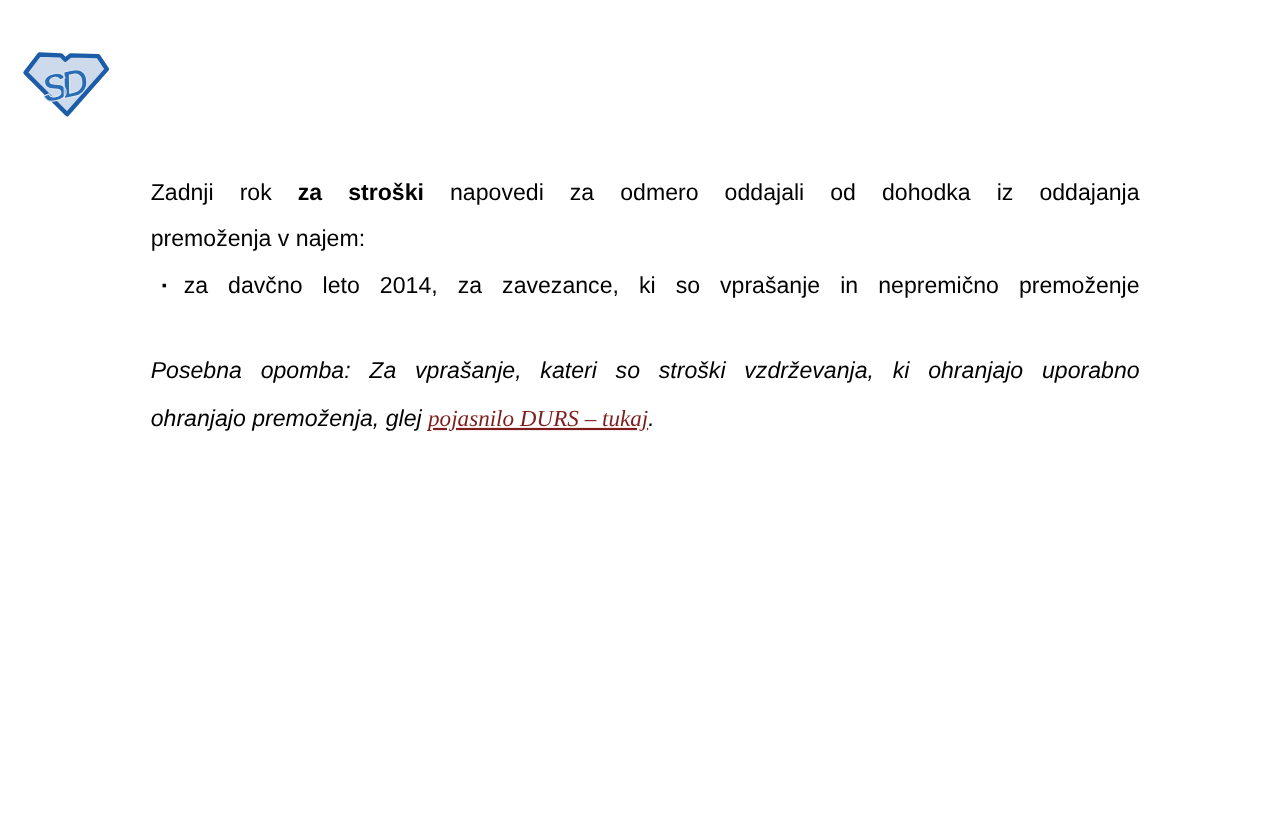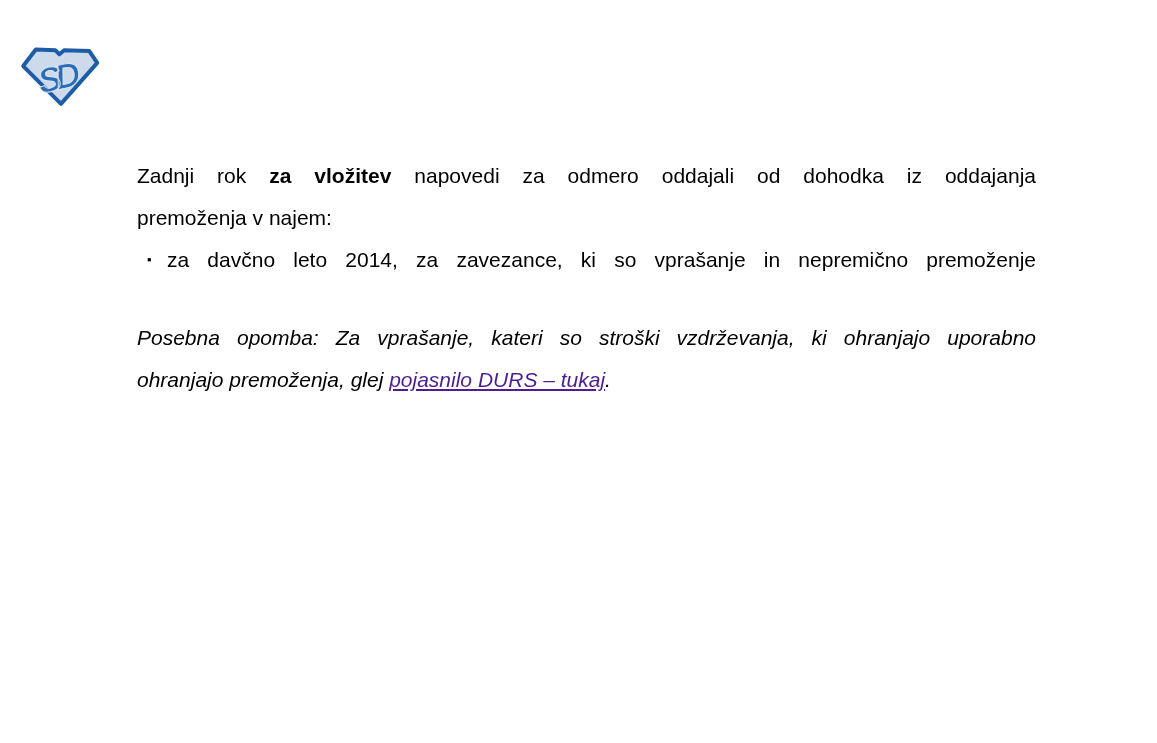--- a/index.html
+++ b/index.html
@@ -65,28 +65,28 @@
 <div class="page">
 
   <svg class="logo" viewBox="0 0 104 80" aria-hidden="true">
     <path d="M4,28 L20,7 L45,8 L50,13 L56,8 L88,9 L98,24 L52,76 Z" stroke-width="5" stroke-linejoin="round" fill="#ccdaec" stroke="#1d5da7"></path>
     <text x="22" y="57" font-size="44" font-style="italic" font-weight="bold" letter-spacing="-7" stroke-width="1.2" transform="rotate(-12 52 40)" font-family="Liberation Sans, sans-serif" fill="#2a6cb5" stroke="#dde7f4">SD</text>
   </svg>
 
   <div class="doc">
 
     <div class="intro">
-      <div class="line full"><span>Zadnji rok </span><span class="bold">za vložitev</span><span> napovedi za odmero oddajali od dohodka iz oddajanja</span></div>
+      <div class="line full"><span>Zadnji rok </span><span class="bold">za stroški</span><span> napovedi za odmero oddajali od dohodka iz oddajanja</span></div>
       <div class="line">premoženja v najem:</div>
     </div>
 
     <div class="bullet-item">
       <span class="bullet-marker">▪</span>
       <div class="line full">za davčno leto 2014, za zavezance, ki so vprašanje in nepremično premoženje</div>
     </div>
 
     <div class="note">
       <div class="line full">Posebna opomba: Za vprašanje, kateri so stroški vzdrževanja, ki ohranjajo uporabno</div>
-      <div class="line"><span>ohranjajo premoženja, glej </span><a class="doc-link" style="color: #4c1d95;">pojasnilo DURS – tukaj</a><span>.</span></div>
+      <div class="line"><span>ohranjajo premoženja, glej </span><a class="doc-link" style="color: #7f1d1d; font-family: Liberation Serif, serif;">pojasnilo DURS – tukaj</a><span>.</span></div>
     </div>
 
   </div>
 </div>
 
 </body></html>

